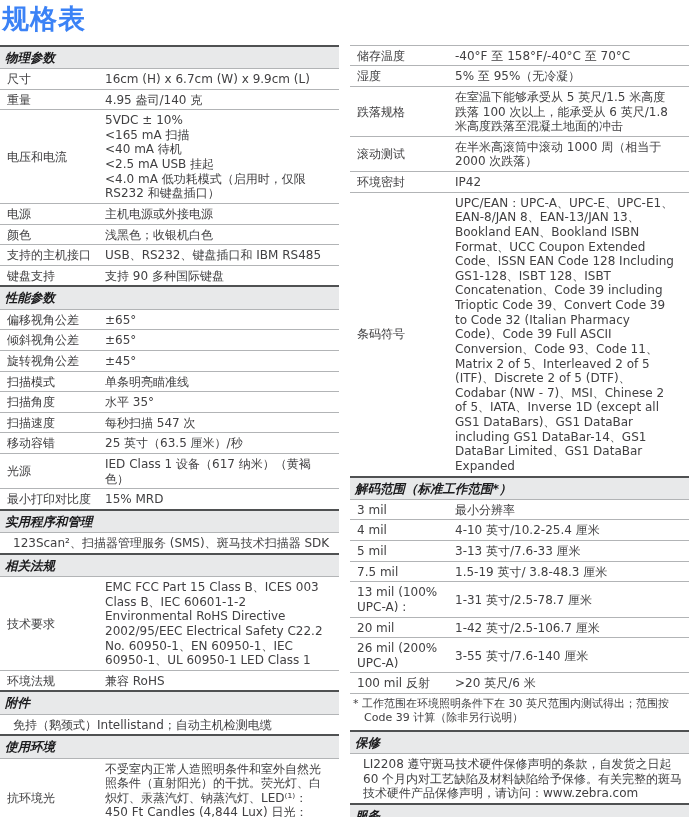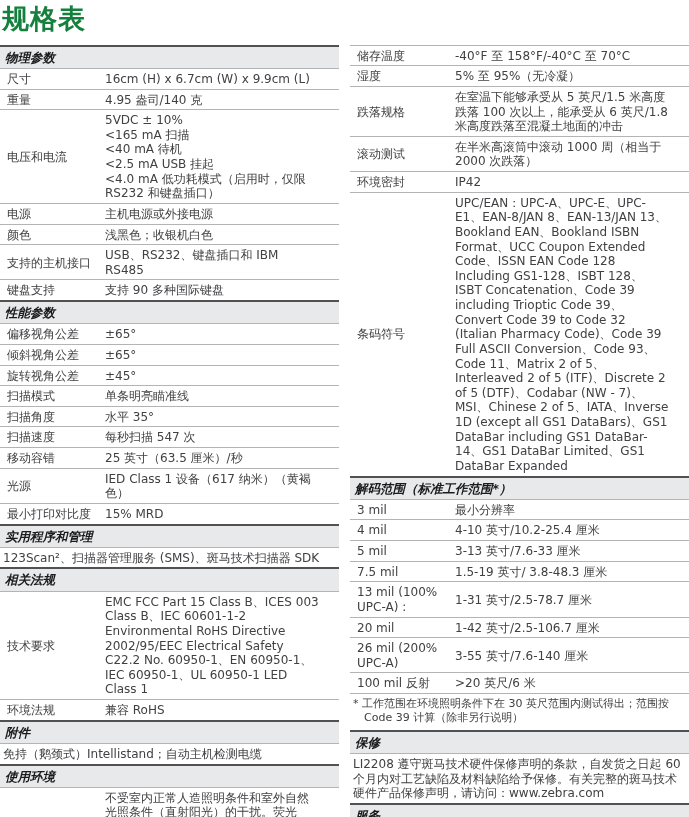--- a/index.html
+++ b/index.html
@@ -11,46 +11,46 @@
   }
   *{box-sizing:border-box;}
   html,body{margin:0;padding:0;}
   body{
     width:689px;min-height:817px;background:#ffffff;
     font-family:"DejaVu Sans","Liberation Sans",sans-serif;
     font-size:12px;line-height:1.22;color:var(--c-text);
     padding:4px 0 6px 0;
   }
   .title{
-    font-size:27px;font-weight:bold;color:#15803d;
+    font-size:27px;font-weight:bold;color:#3b82f6;
     margin:0 0 11px 2px;letter-spacing:1px;line-height:1.1;
   }
   .columns{display:flex;gap:11px;align-items:flex-start;}
   .col{width:339px;flex:none;}
   .sec-header{
     background:var(--c-bar);
     border-top:2px solid var(--c-dark);
     border-bottom:1px solid var(--c-line);
     font-weight:bold;font-size:12.5px;color:var(--c-head);
     padding:3px 4px 3px 5px;
     font-style:italic;
   }
   .sec-body.no-header{border-top:1px solid var(--c-line);}
   .row{
     display:flex;align-items:center;
     border-bottom:1px solid var(--c-line);
     padding:3px 0 2px 0;
   }
   .vcenter .row{align-items:center;}
   .row .label{flex:none;width:105px;padding-left:7px;padding-right:4px;}
-  .row .value{flex:1;padding-right:20px;white-space:pre-line;}
+  .row .value{flex:1;padding-right:13px;white-space:pre-line;}
   .row .value.center{}
   .full-row{
     border-bottom:1px solid var(--c-line);
-    padding:3px 3px 2px 3px;
+    padding:3px 3px 2px 13px;
   }
   .no-last-border > :last-child{border-bottom:none;}
   .footnote{
     font-size:11px;line-height:1.3;color:var(--c-text);
     padding:3px 4px 4px 14px;text-indent:-11px;
   }
 </style>
 </head>
 <body>
 

